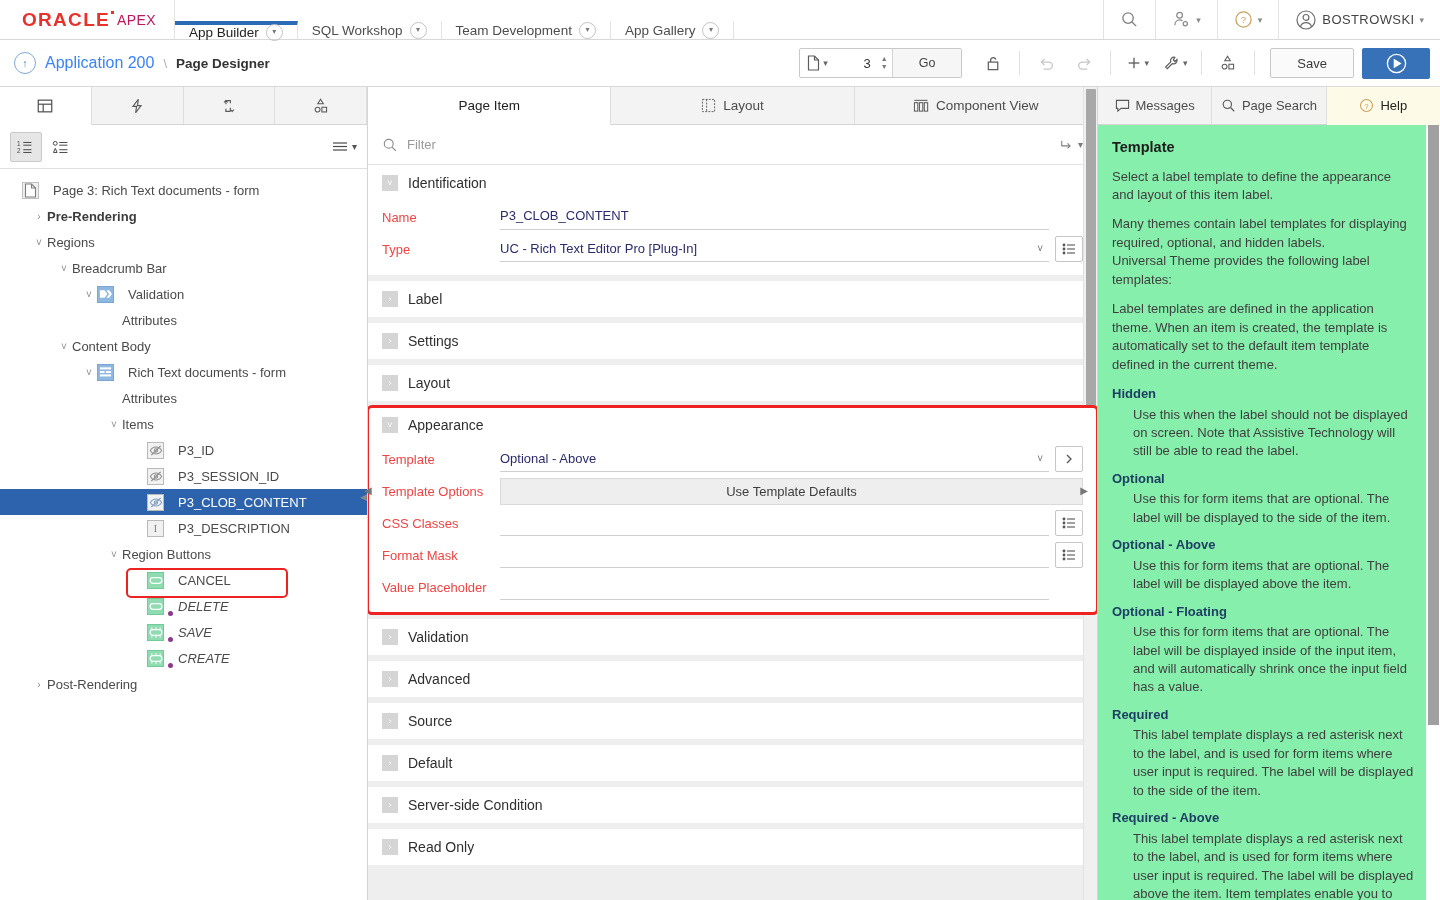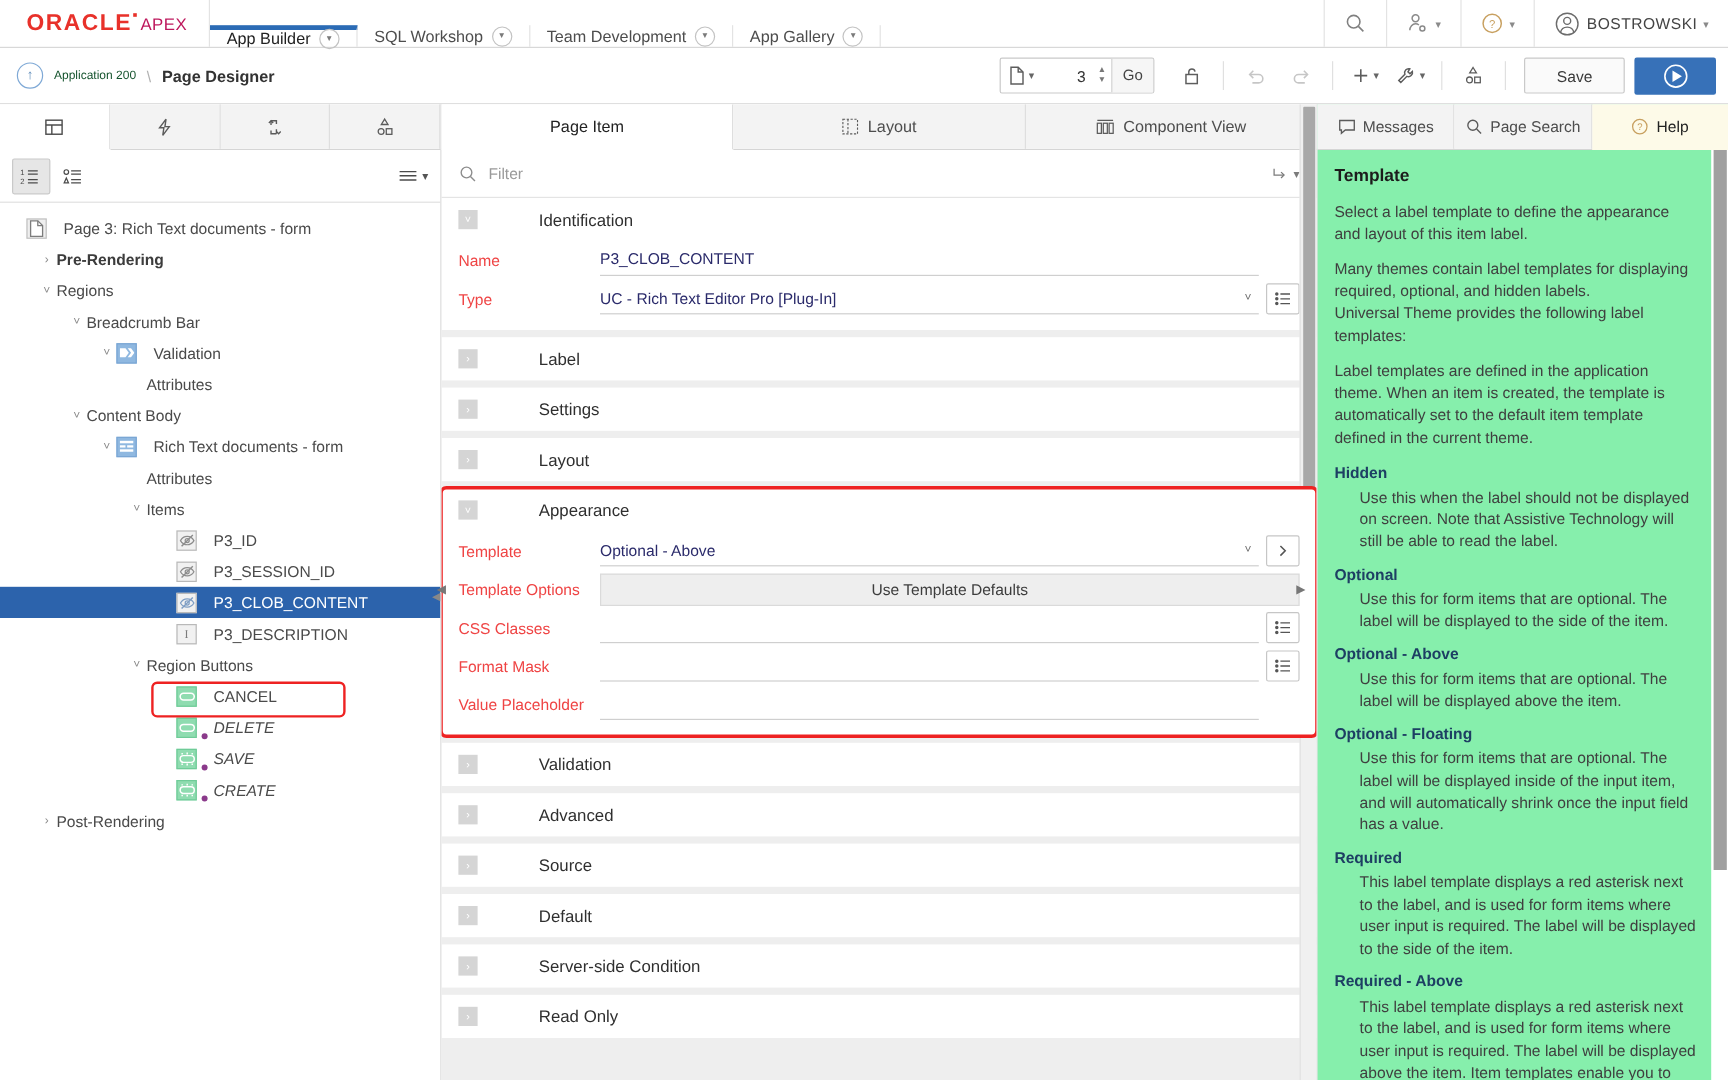--- a/index.html
+++ b/index.html
@@ -86,21 +86,21 @@
     padding: 0 10px 0 14px;
   }
   .breadcrumb-wrap { display: flex; align-items: center; gap: 9px; }
   .up-circle {
     width: 22px; height: 22px; border-radius: 50%;
     border: 1px solid #7fa9d6;
     display: flex; align-items: center; justify-content: center;
     color: #5585b5; font-size: 11px;
     cursor: pointer;
   }
-  .bc-link { font-size: 10px; color: #14532d; cursor: pointer; text-align: center; }
+  .bc-link { font-size: 16px; color: #3b82f6; cursor: pointer; text-align: center; }
   .bc-sep { color: #b0b0b0; font-size: 13px; }
   .bc-cur { font-size: 13.5px; color: #333; font-weight: 600; }
   .tb-right { margin-left: auto; display: flex; align-items: center; gap: 0; }
 
   .pagebox {
     display: flex; align-items: stretch;
     border: 1px solid #c9c9c9; border-radius: 2px;
     height: 30px; background: #fff;
     margin-right: 12px;
   }
@@ -111,21 +111,21 @@
   }
   .pb-num {
     width: 42px; text-align: right; padding-right: 6px;
     display: flex; align-items: center; justify-content: flex-end;
     font-size: 13px; color: #333;
   }
   .spin { display: flex; flex-direction: column; justify-content: center; padding: 0 4px; gap: 2px; cursor: pointer;}
   .pb-go {
     border-left: 1px solid #d4d4d4;
     background: #f6f6f6;
-    padding: 0 9px; display: flex; align-items: center;
+    padding: 0 26px; display: flex; align-items: center;
     font-size: 12.5px; color: #444; cursor: pointer;
   }
   .tb-btn {
     width: 38px; height: 32px;
     display: flex; align-items: center; justify-content: center;
     cursor: pointer; color: #5c5c5c;
   }
   .tb-btn.dim { color: #c6c6c6; }
   .tb-div { width: 1px; height: 24px; background: #e0e0e0; margin: 0 7px; }
   .save-btn {
@@ -267,21 +267,21 @@
     height: 36px; padding-left: 14px;
     cursor: pointer;
   }
   .sq-toggle {
     width: 16px; height: 16px;
     background: #d5d5d5;
     color: #ffffff;
     display: flex; align-items: center; justify-content: center;
     font-size: 9px; flex: none;
   }
-  .sec-title { font-size: 14px; color: #2f2f2f; font-weight: 400; margin-left: 41px; }
+  .sec-title { font-size: 14px; color: #2f2f2f; font-weight: 400; }
   .sec-body { padding: 0 14px 10px 14px; }
 
   .field {
     display: flex; align-items: center;
     min-height: 32px;
   }
   .flabel {
     width: 118px; flex: none;
     font-size: 13px; color: #ef4444;
   }

